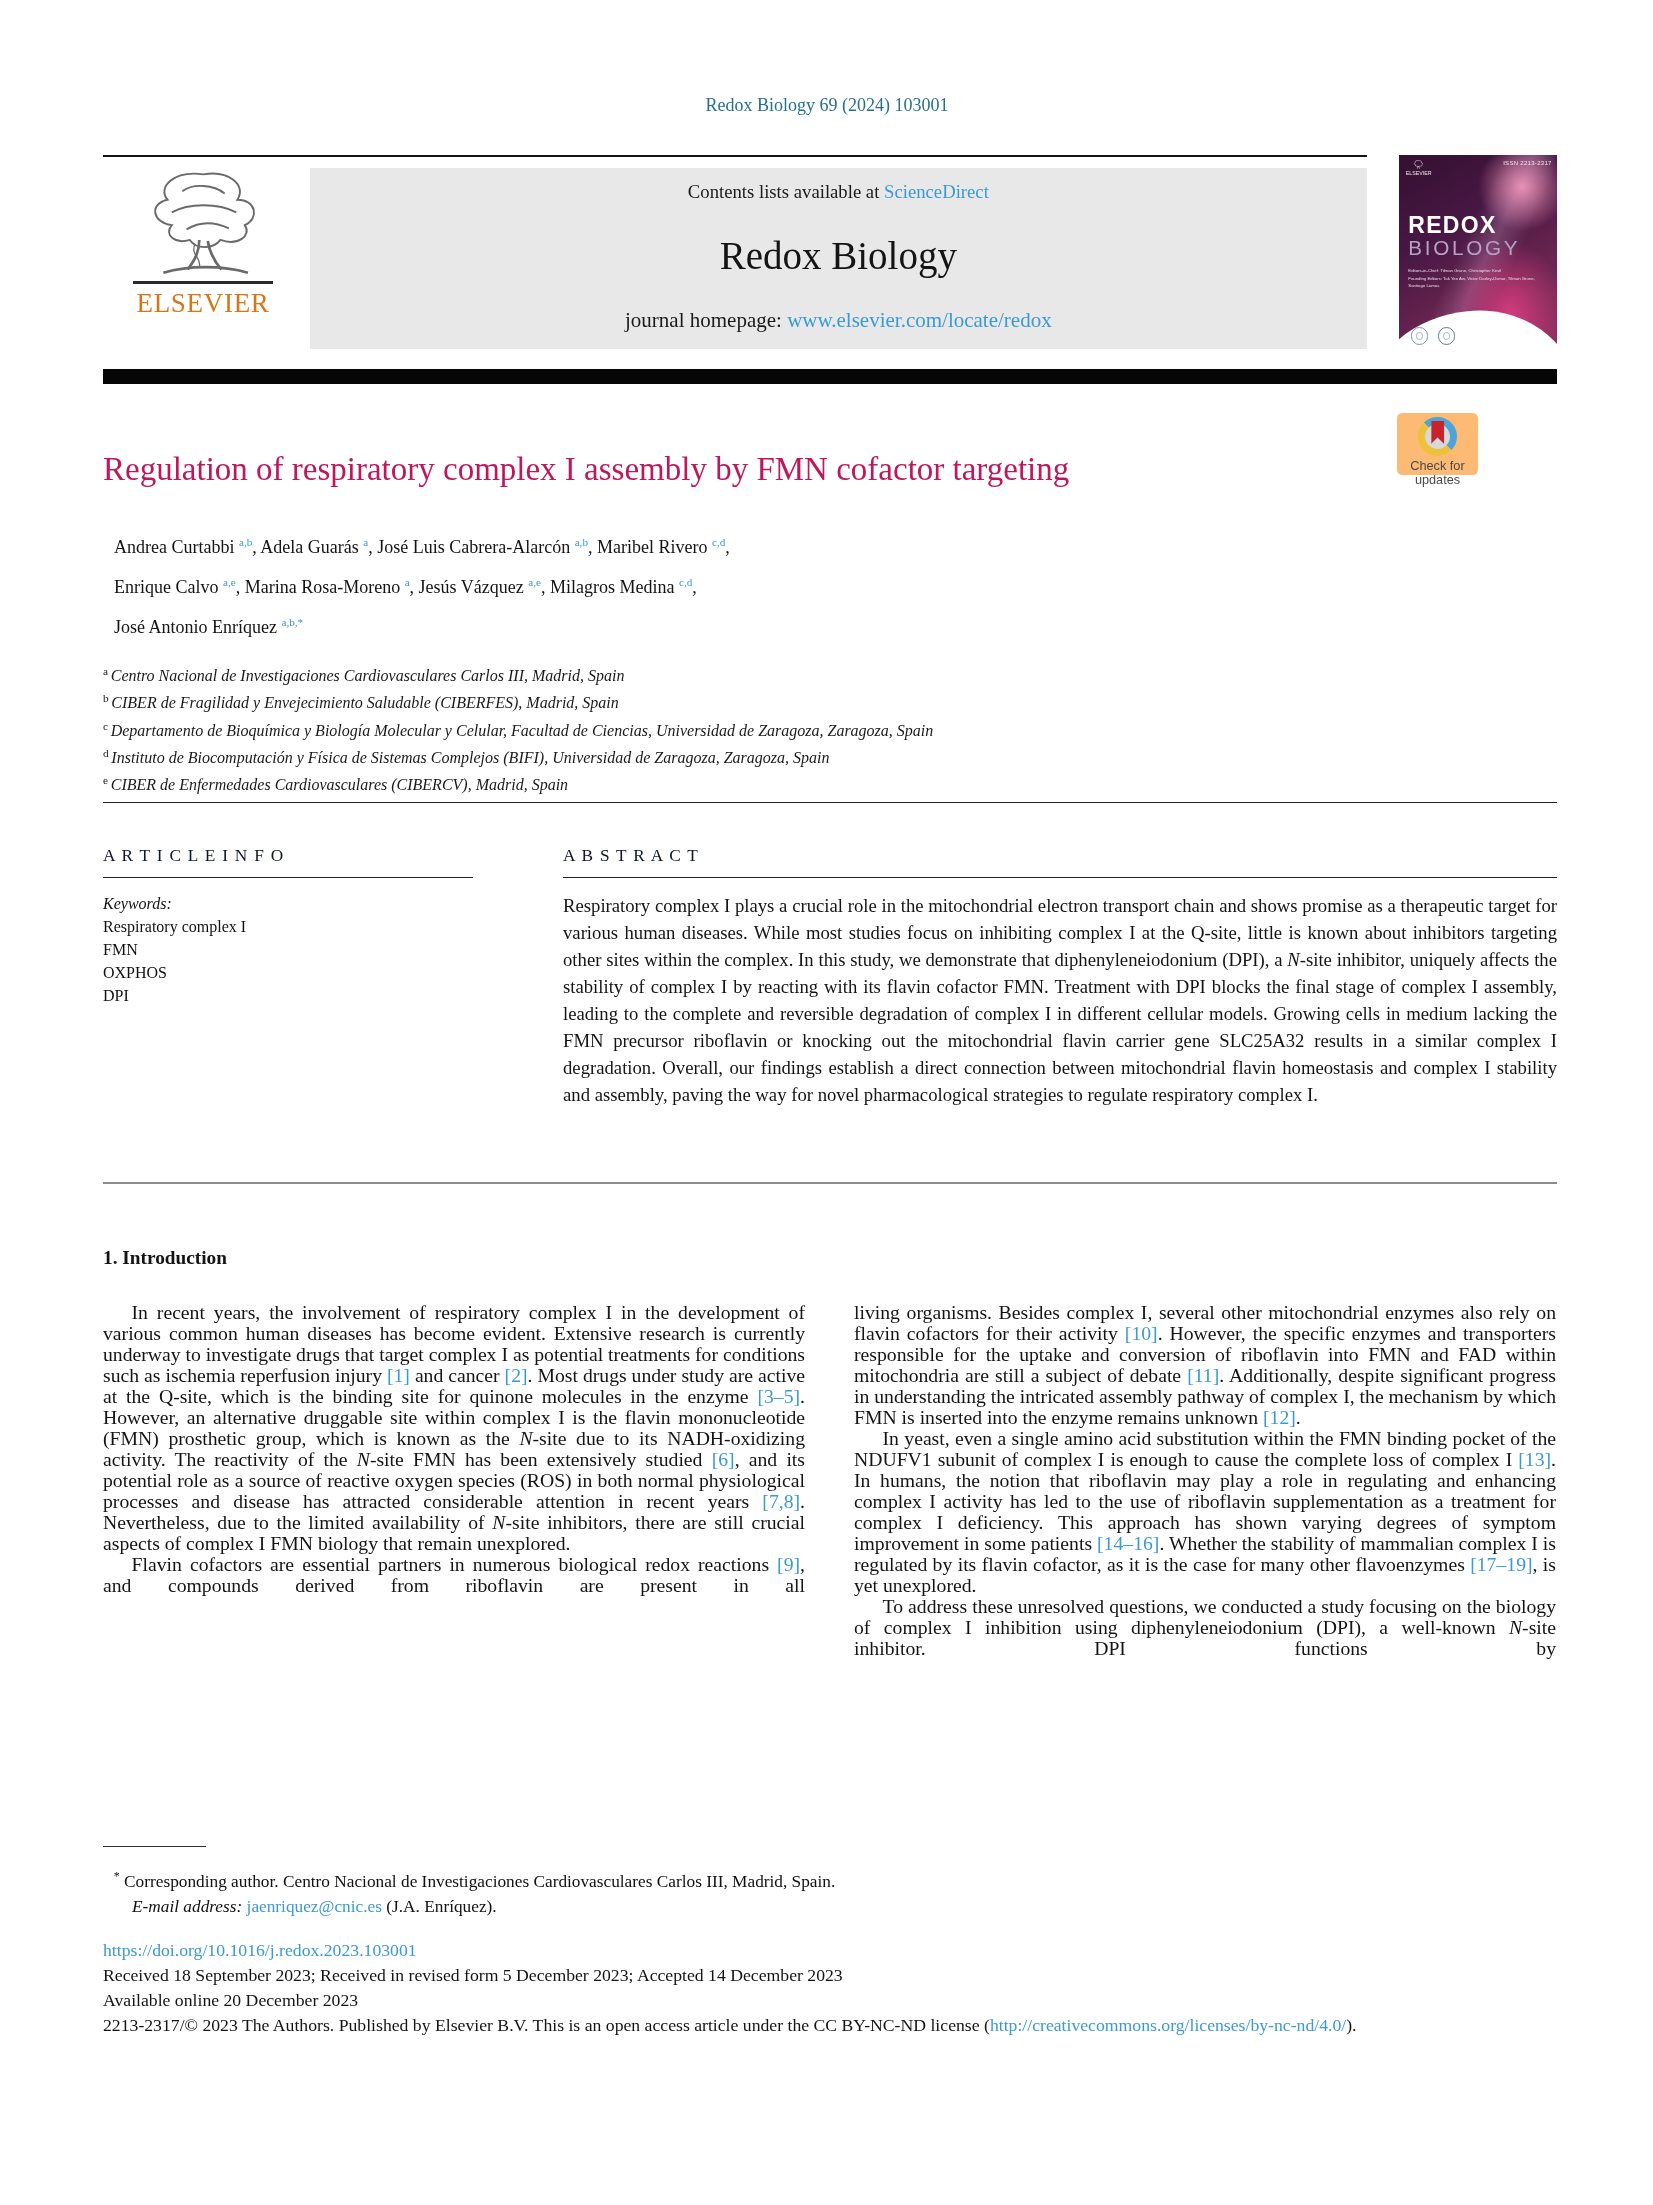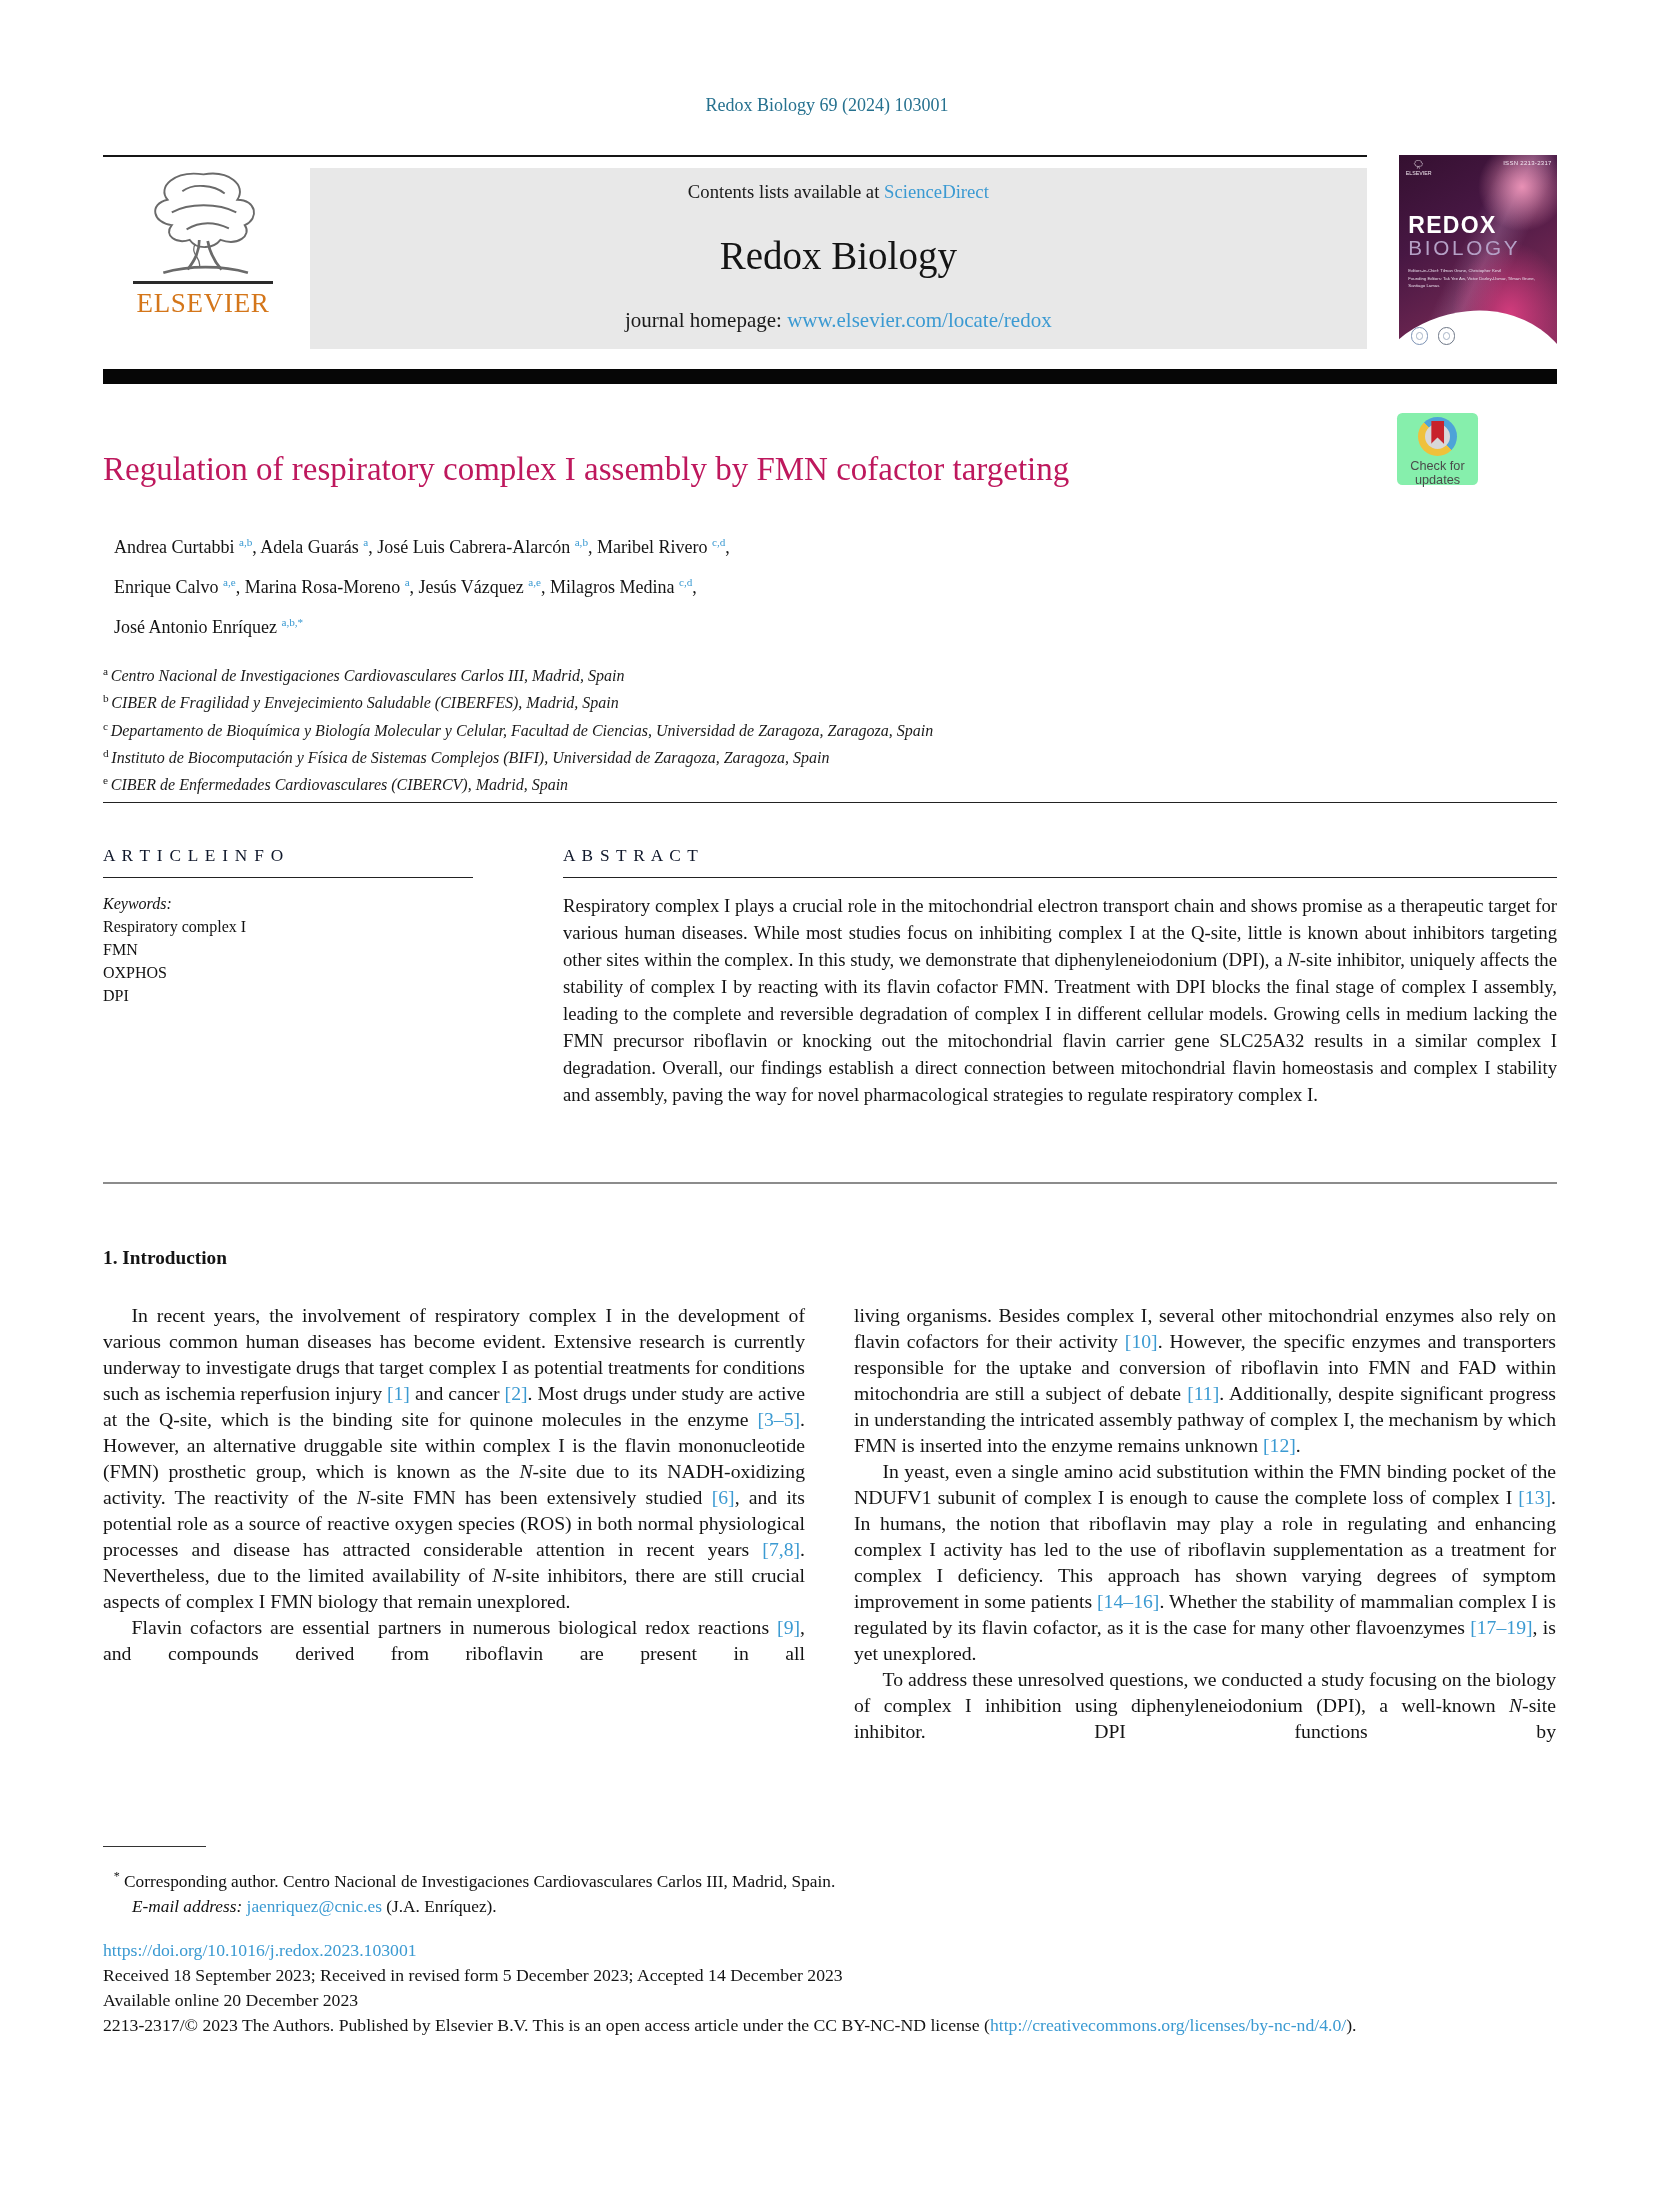--- a/index.html
+++ b/index.html
@@ -42,21 +42,21 @@
               border-radius:50% 50% 0 0 / 80% 100% 0 0;transform:rotate(-6deg);}
   .soc-ring{position:absolute;bottom:9.3px;width:17.3px;height:17.3px;border-radius:50%;
             border:1px solid #8a8f9a;box-sizing:border-box;}
   .soc-ring.r1{left:12px;border-color:#7d93b5;}
   .soc-ring.r2{left:39px;border-color:#6d7686;}
   .soc-ring i{position:absolute;inset:4px;border-radius:50%;border:1px solid #a7b4c6;}
   
   .black-bar{position:absolute;top:369px;left:103px;width:1454px;height:14.7px;background:#060606;}
   
   .article-title{position:absolute;top:451px;left:103px;width:1240px;font-size:33px;color:#be185d;}
-  .badge{position:absolute;top:413px;left:1397px;width:81px;height:72px;background:#86efac;
+  .badge{position:absolute;top:413px;left:1397px;width:81px;height:62px;background:#fdba74;
          border-radius:5.3px;text-align:center;font-family:"Liberation Sans","DejaVu Sans",sans-serif;}
   .ring{position:relative;width:39px;height:39px;margin:4px auto 0 auto;border-radius:50%;
         background:conic-gradient(from 315deg,#4ea3d8 0 50%,#efc13b 50% 100%);}
   .ring::before{content:"";position:absolute;inset:6.7px;border-radius:50%;background:#d8d8d8;}
   .ring::after{content:"";position:absolute;left:50%;top:4px;transform:translateX(-50%);
                width:13.3px;height:23px;background:#c8232c;
                clip-path:polygon(0 0,100% 0,100% 100%,50% 72%,0 100%);}
   .badge-text{font-size:12.7px;line-height:14.7px;color:#4a4a4a;margin-top:2.7px;}
   
   .authors{position:absolute;top:525px;left:114px;width:1300px;font-size:18px;line-height:35px;color:#141414;}
@@ -76,21 +76,21 @@
   .info-col{width:370px;flex:none;}
   .abs-col{flex:1;margin-left:90px;}
   .sec-head{font-size:17.3px;letter-spacing:1.3px;color:#0f172a;}
   .head-rule{border-top:1.3px solid #222;margin-top:10.7px;}
   .kw-block{margin-top:14.7px;font-size:16px;line-height:23px;}
   .kw-label{font-style:italic;}
   .abs-text{margin-top:14.7px;font-size:18.7px;line-height:27px;text-align:justify;color:#141414;}
   
   .intro-head{position:absolute;top:1247px;left:103px;font-size:19.3px;font-weight:bold;color:#141414;}
   .columns{position:absolute;top:1302px;left:103px;width:1454px;display:flex;}
-  .col{width:702px;flex:none;font-size:19.7px;line-height:26px;text-align:justify;color:#141414;}
+  .col{width:702px;flex:none;font-size:19.7px;line-height:21px;text-align:justify;color:#141414;}
   .col.right{margin-left:49px;}
   .col p{margin:0;text-indent:1.45em;}
   .col p.noindent{text-indent:0;}
   .col p.stretch{text-align-last:justify;}
   
   .footnote{position:absolute;top:1846px;left:103px;width:1454px;font-size:17.3px;line-height:25px;}
   .fn-rule{width:103px;border-top:1.3px solid #333;margin-bottom:17.3px;}
   .fn-l1{padding-left:10.7px;}
   .fn-l2{padding-left:29px;}
   .footer{position:absolute;top:1938px;left:103px;width:1454px;font-size:17.7px;line-height:25px;color:#141414;}

